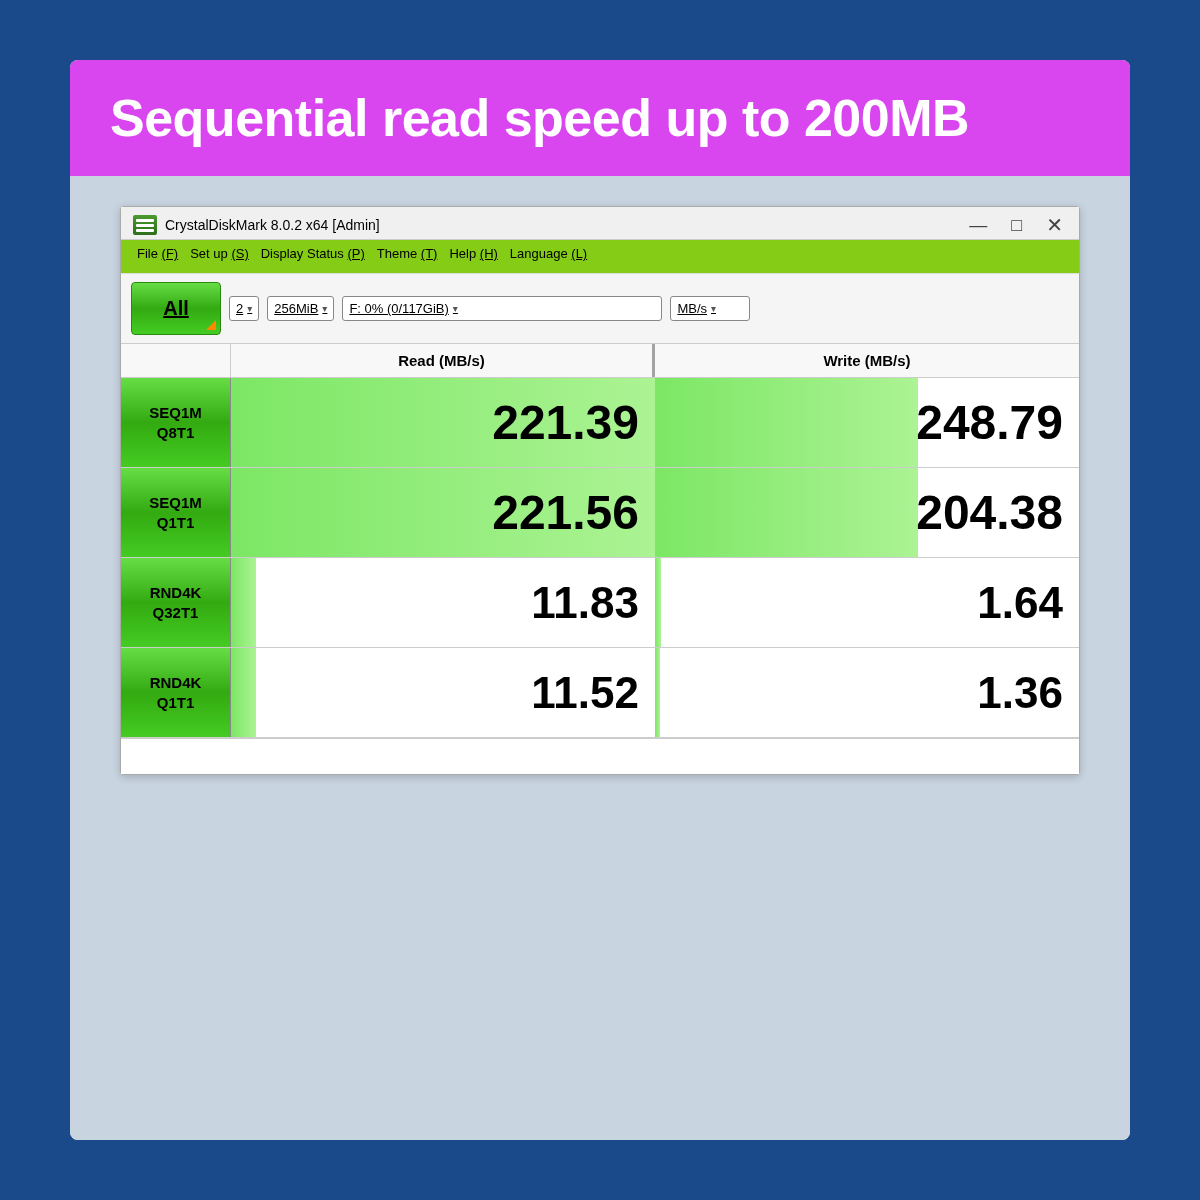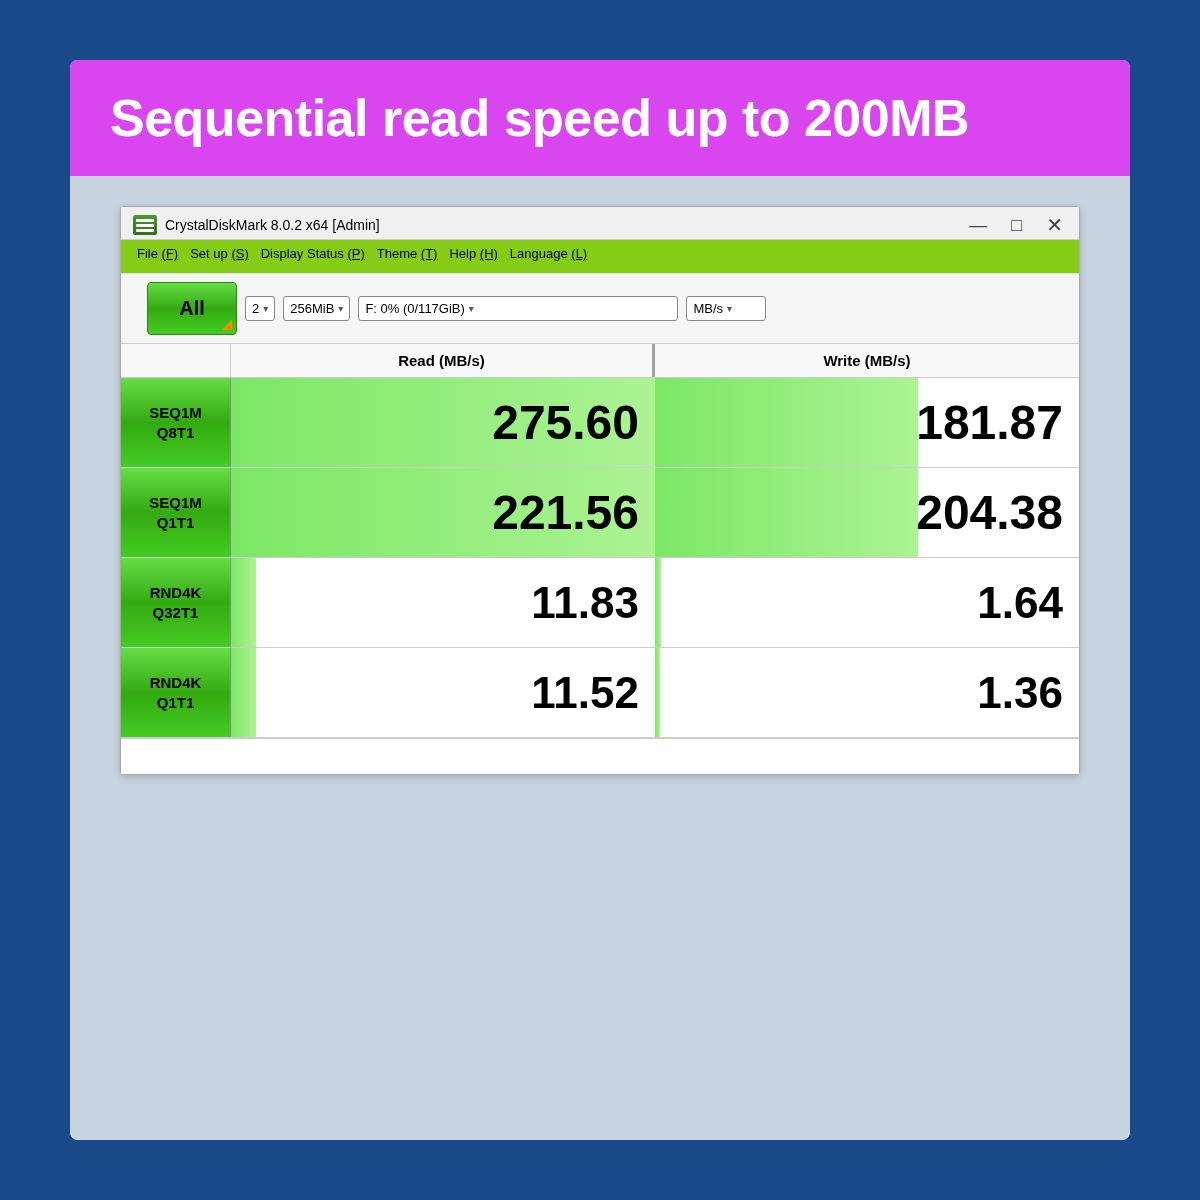--- a/index.html
+++ b/index.html
@@ -124,24 +124,25 @@
       white-space: nowrap;
     }
 
     .menu-key {
       text-decoration: underline;
     }
 
     .toolbar {
       display: flex;
       align-items: center;
-      padding: 8px 26px;
+      padding: 8px 10px;
       gap: 8px;
       border-bottom: 1px solid #ccc;
       background: #f5f5f5;
+      text-decoration: underline;
     }
 
     .all-btn {
       background: linear-gradient(to bottom, #66dd44, #33aa11, #44cc22);
       border: 1px solid #2a8a10;
       border-radius: 4px;
       color: #000;
       font-weight: 700;
       font-size: 20px;
       padding: 14px 24px;
@@ -363,25 +364,25 @@
         <div class="rw-read-header">Read (MB/s)</div>
         <div class="rw-write-header">Write (MB/s)</div>
       </div>
 
       <div class="data-rows">
 
         <div class="data-row">
           <div class="row-label">SEQ1M<br>Q8T1</div>
           <div class="data-cell">
             <div class="bar bar-read-full"></div>
-            <span class="value value-large">275.60</span>
+            <span class="value value-large">221.39</span>
           </div>
           <div class="data-cell">
             <div class="bar bar-write-full"></div>
-            <span class="value value-large">181.87</span>
+            <span class="value value-large">248.79</span>
           </div>
         </div>
 
         <div class="data-row">
           <div class="row-label">SEQ1M<br>Q1T1</div>
           <div class="data-cell">
             <div class="bar bar-read-full"></div>
             <span class="value value-large">221.56</span>
           </div>
           <div class="data-cell">

